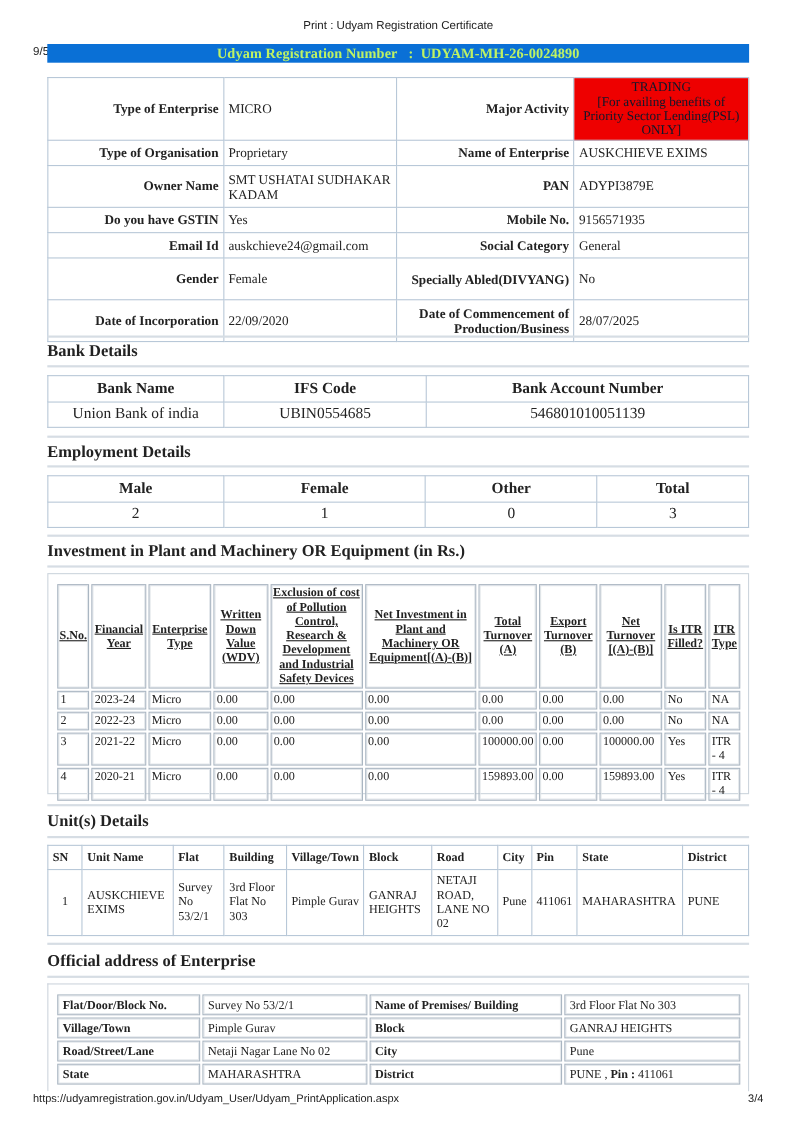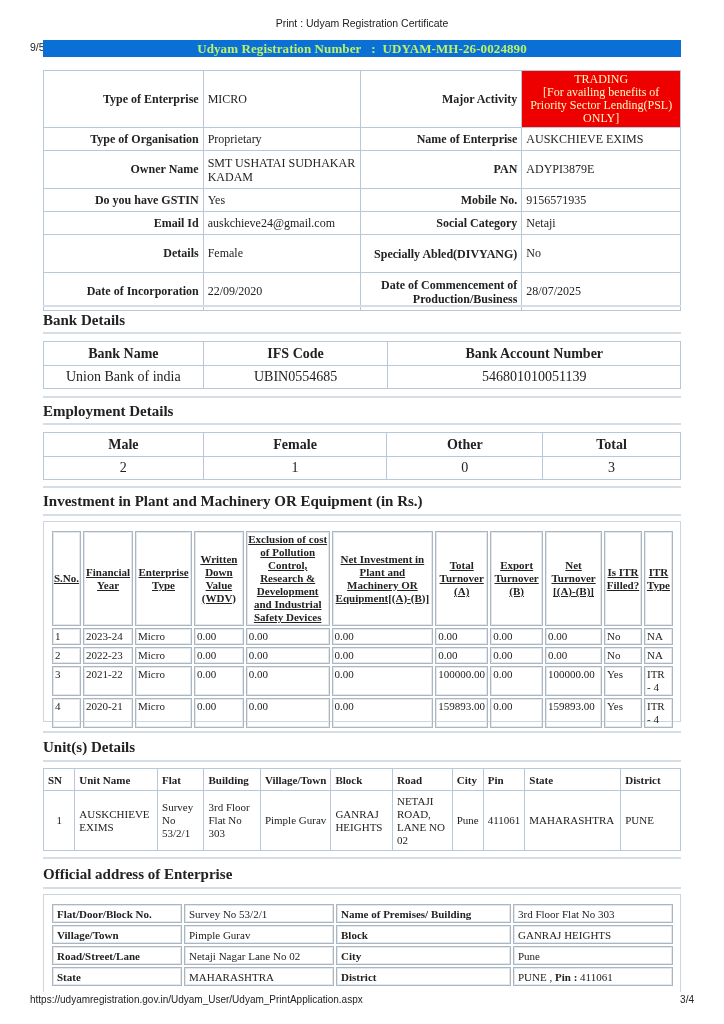--- a/index.html
+++ b/index.html
@@ -13,21 +13,21 @@
 
   .reg-bar { position: absolute; top: 40px; left: 43px; width: 638px; height: 17px;
     background: #0a70d6; color: #bef264; font-weight: bold; font-size: 13px; text-align: center;
     line-height: 17px; font-family: "Liberation Serif", serif; letter-spacing: 0.1px; }
 
   table { border-collapse: collapse; }
   .main-table { position: absolute; top: 70px; left: 43px; width: 638px; font-size: 12px; }
   .main-table td { border: 1px solid #b8c8d8; padding: 2px 4px; vertical-align: middle; }
   .main-table td.lbl { text-align: right; font-weight: bold; }
   .main-table td.val { text-align: left; }
-  .major { background: #ee0000; color: #fef9c3; text-align: center !important; line-height: 13px; font-size: 12px; }
+  .major { background: #ee0000; color: #0f172a; text-align: center !important; line-height: 13px; font-size: 12px; }
 
   .section-title { position: absolute; left: 43px; font-weight: bold; font-size: 15px; }
   .rule { position: absolute; left: 43px; width: 638px; height: 2px; background: #d6dde4; }
 
   .grid-table { position: absolute; left: 43px; width: 638px; font-size: 14px; }
   .grid-table th, .grid-table td { border: 1px solid #b8c8d8; text-align: center; padding: 3px; }
   .grid-table th { font-weight: bold; }
 
   .inv-wrap { position: absolute; top: 521px; left: 43px; width: 638px; height: 201px;
     border: 1px solid #cdd5dd; }
@@ -98,24 +98,24 @@
   <tr style="height:23px">
     <td class="lbl">Do you have GSTIN</td>
     <td class="val">Yes</td>
     <td class="lbl">Mobile No.</td>
     <td class="val">9156571935</td>
   </tr>
   <tr style="height:23px">
     <td class="lbl">Email Id</td>
     <td class="val">auskchieve24@gmail.com</td>
     <td class="lbl">Social Category</td>
-    <td class="val">Netaji</td>
+    <td class="val">General</td>
   </tr>
   <tr style="height:38px">
-    <td class="lbl">Details</td>
+    <td class="lbl">Gender</td>
     <td class="val">Female</td>
     <td class="lbl" style="line-height:14px">Specially Abled(DIVYANG)</td>
     <td class="val">No</td>
   </tr>
   <tr style="height:38px">
     <td class="lbl">Date of Incorporation</td>
     <td class="val">22/09/2020</td>
     <td class="lbl" style="line-height:14px">Date of Commencement of Production/Business</td>
     <td class="val">28/07/2025</td>
   </tr>

